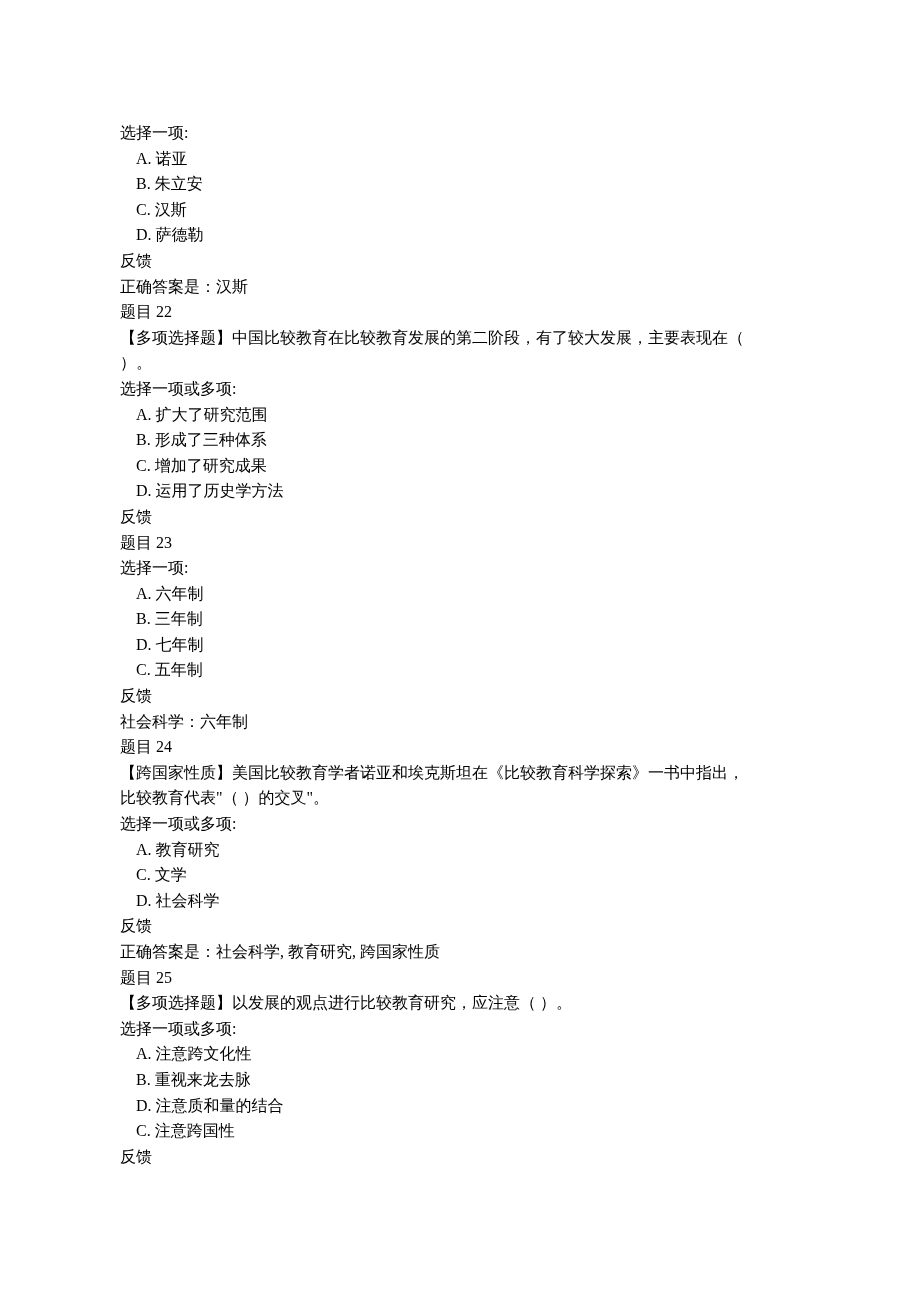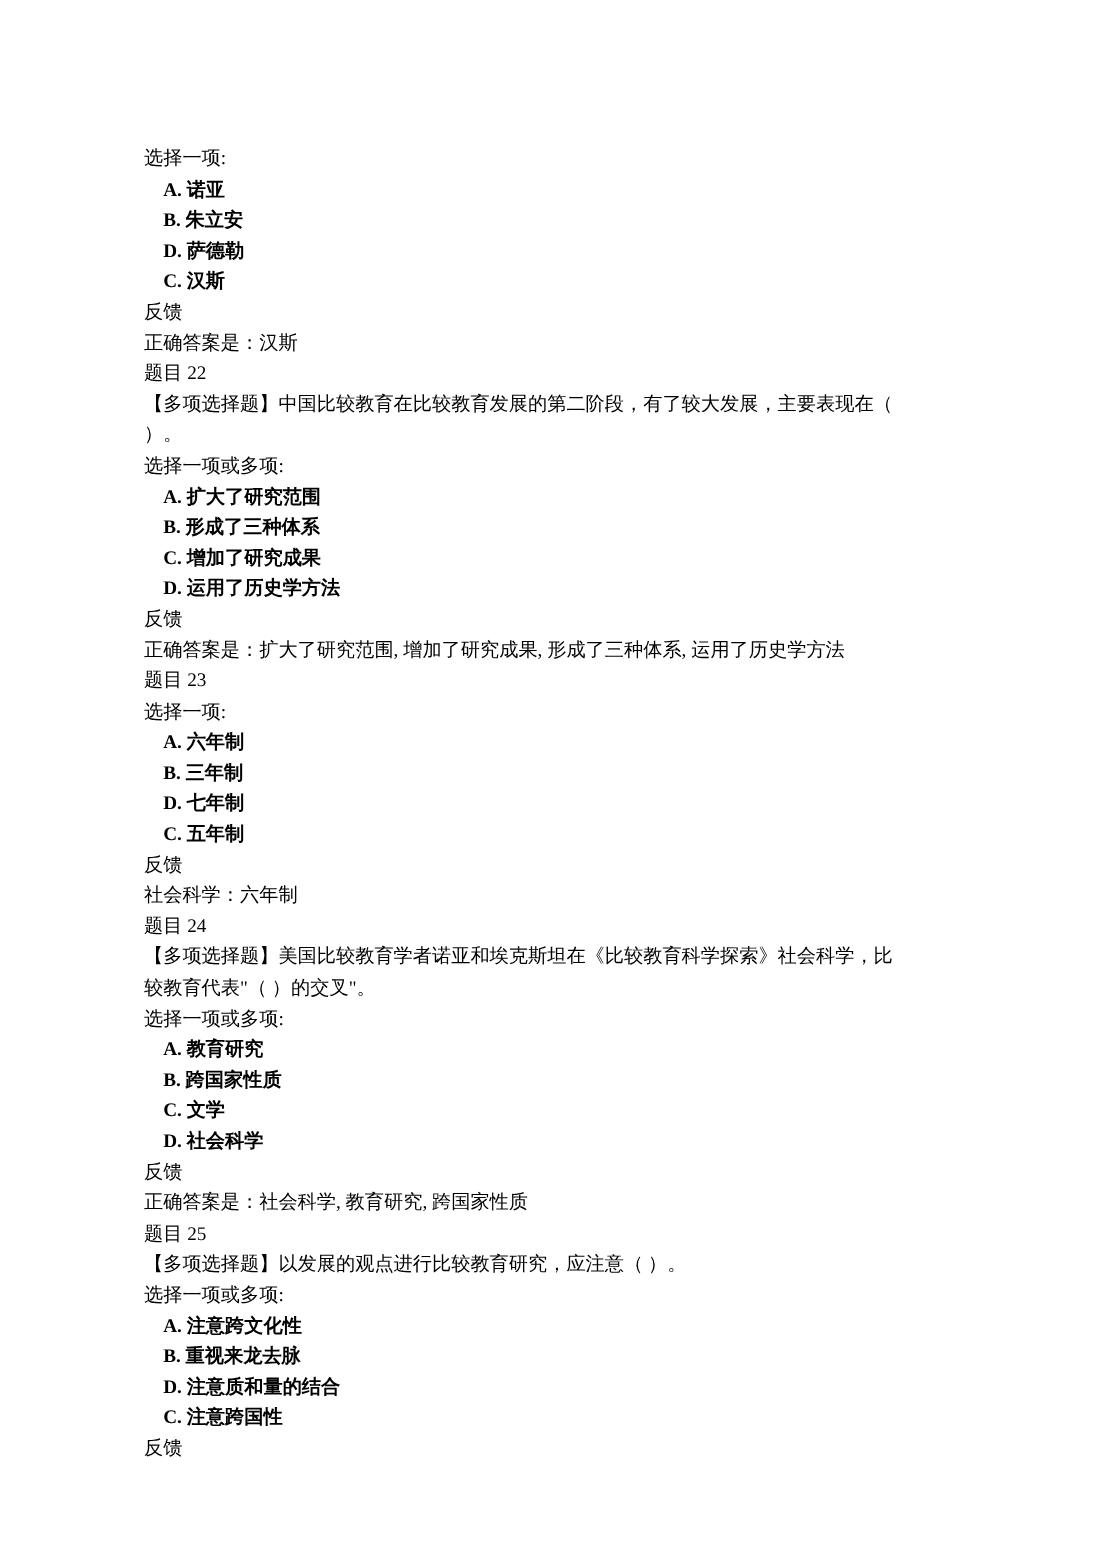--- a/index.html
+++ b/index.html
@@ -15,60 +15,57 @@
     width: 840px;
     min-height: 1302px;
     padding: 120px 96px 60px 120px;
     box-sizing: border-box;
   }
   .line {
     margin: 0;
   }
   .option {
     padding-left: 1em;
-    font-weight: bold;
   }
 </style>
 </head>
 <body>
 
 <div class="page">
 
   <p class="line">选择一项:</p>
   <p class="line option">A. 诺亚</p>
   <p class="line option">B. 朱立安</p>
+  <p class="line option">C. 汉斯</p>
   <p class="line option">D. 萨德勒</p>
-  <p class="line option">C. 汉斯</p>
   <p class="line">反馈</p>
   <p class="line">正确答案是：汉斯</p>
 
   <p class="line">题目 22</p>
   <p class="line">【多项选择题】中国比较教育在比较教育发展的第二阶段，有了较大发展，主要表现在（ ）。</p>
   <p class="line">选择一项或多项:</p>
   <p class="line option">A. 扩大了研究范围</p>
   <p class="line option">B. 形成了三种体系</p>
   <p class="line option">C. 增加了研究成果</p>
   <p class="line option">D. 运用了历史学方法</p>
   <p class="line">反馈</p>
-  <p class="line">正确答案是：扩大了研究范围, 增加了研究成果, 形成了三种体系, 运用了历史学方法</p>
 
   <p class="line">题目 23</p>
   <p class="line">选择一项:</p>
   <p class="line option">A. 六年制</p>
   <p class="line option">B. 三年制</p>
   <p class="line option">D. 七年制</p>
   <p class="line option">C. 五年制</p>
   <p class="line">反馈</p>
   <p class="line">社会科学：六年制</p>
 
   <p class="line">题目 24</p>
-  <p class="line">【多项选择题】美国比较教育学者诺亚和埃克斯坦在《比较教育科学探索》社会科学，比较教育代表"（ ）的交叉"。</p>
+  <p class="line">【跨国家性质】美国比较教育学者诺亚和埃克斯坦在《比较教育科学探索》一书中指出，比较教育代表"（ ）的交叉"。</p>
   <p class="line">选择一项或多项:</p>
   <p class="line option">A. 教育研究</p>
-  <p class="line option">B. 跨国家性质</p>
   <p class="line option">C. 文学</p>
   <p class="line option">D. 社会科学</p>
   <p class="line">反馈</p>
   <p class="line">正确答案是：社会科学, 教育研究, 跨国家性质</p>
 
   <p class="line">题目 25</p>
   <p class="line">【多项选择题】以发展的观点进行比较教育研究，应注意（ ）。</p>
   <p class="line">选择一项或多项:</p>
   <p class="line option">A. 注意跨文化性</p>
   <p class="line option">B. 重视来龙去脉</p>

